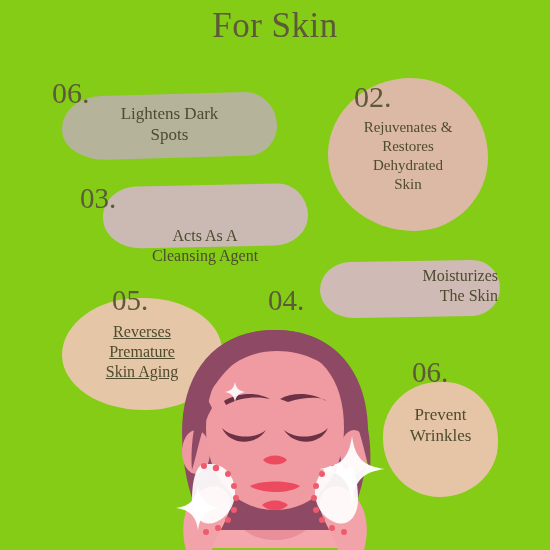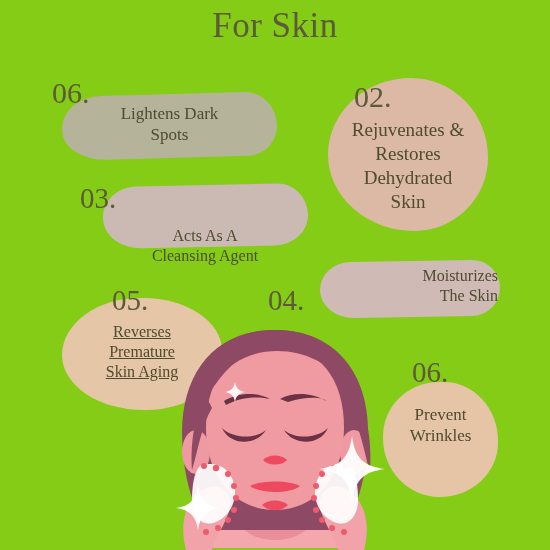--- a/index.html
+++ b/index.html
@@ -68,21 +68,21 @@
   #text1 { left: 72px; top: 103px; width: 195px; font-size: 17px; }
 
   
   #blob2 {
     left: 328px; top: 78px;
     width: 160px; height: 153px;
     background: #dcb9a5;
     border-radius: 52% 48% 46% 54% / 50% 52% 48% 50%;
   }
   #num2 { left: 306px; top: 82px; font-size: 30px; margin-left: 48px; }
-  #text2 { left: 332px; top: 118px; width: 152px; font-size: 19px; }
+  #text2 { left: 332px; top: 118px; width: 152px; font-size: 15px; }
 
   
   #blob3 {
     left: 103px; top: 185px;
     width: 205px; height: 62px;
     background: #cbbab4;
     border-radius: 34px 30px 34px 38px / 30px 32px 30px 30px;
     transform: rotate(-1.2deg);
   }
   #num3 { left: 80px; top: 184px; font-size: 29px; }

